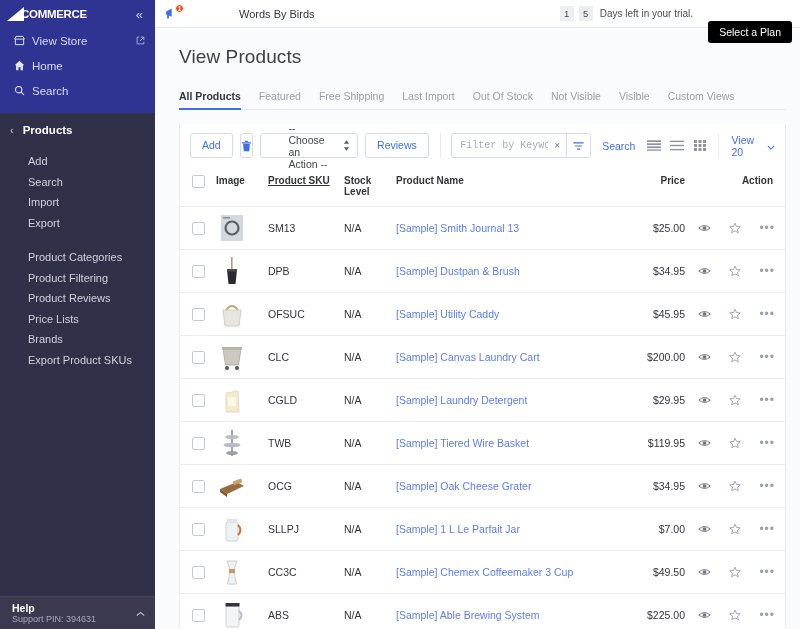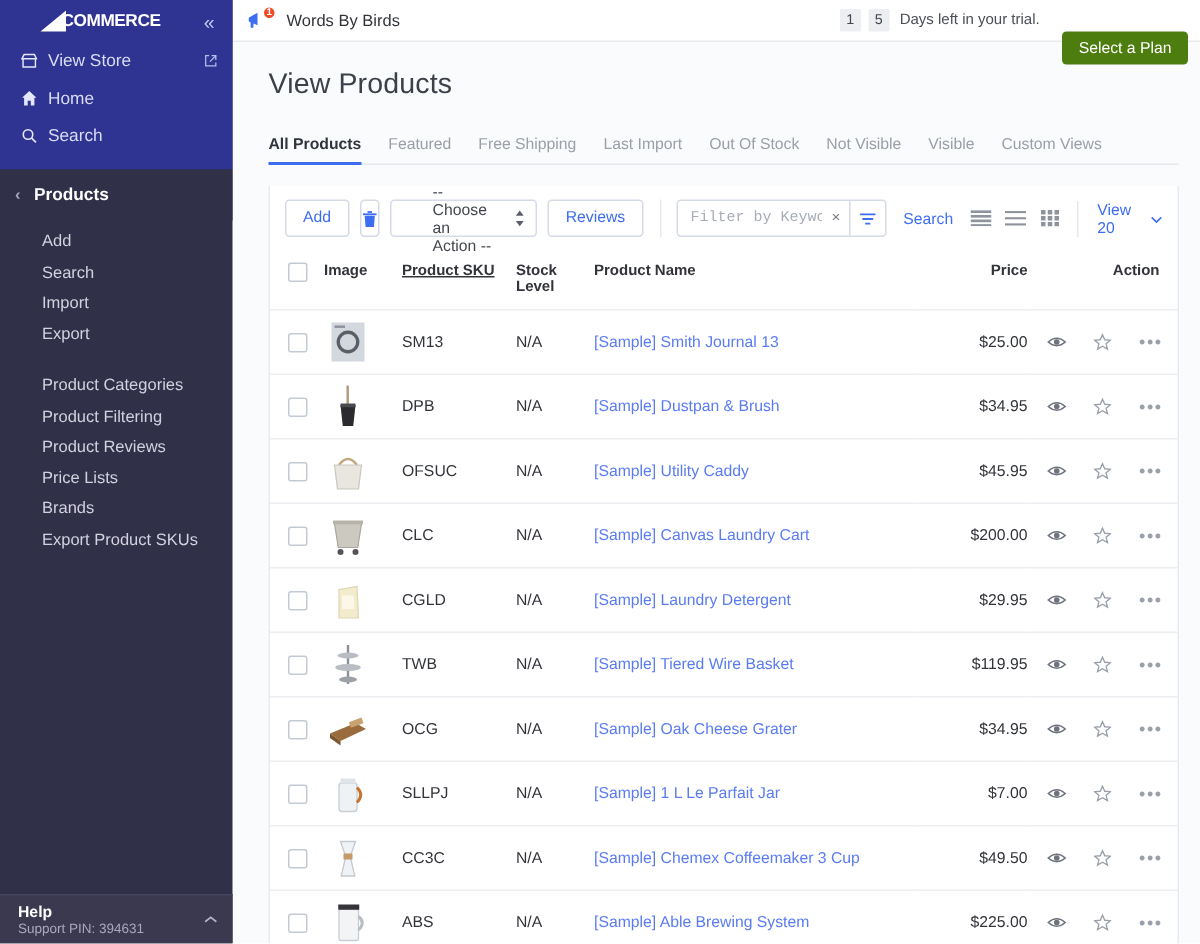--- a/index.html
+++ b/index.html
@@ -15,21 +15,21 @@
   
   .sidebar {
     width: 155px; height: 629px;
     background: #313049;
     display: flex; flex-direction: column;
     position: relative; flex: none;
   }
   .sb-top { background: #2F3391; }
   .logo-row {
     height: 28px; display: flex; align-items: center;
-    padding: 0 10px 0 24px; justify-content: space-between; text-align: center;
+    padding: 0 10px 0 4px; justify-content: space-between; text-align: center;
   }
   .logo { display: flex; align-items: center; gap: 0px; }
   .logo-mark { width: 26px; height: 15px; position: relative; flex: none; margin-right: -9px; }
   .logo-mark svg { display: block; }
   .logo-text {
     color: #ffffff; font-size: 11.5px; font-weight: bold;
     letter-spacing: -0.3px; position: relative; z-index: 1;
   }
   .collapse-btn {
     color: #c3c7ee; font-size: 13px; line-height: 1;
@@ -68,40 +68,40 @@
   }
   .sb-help .h-title { color: #ffffff; font-size: 10.5px; font-weight: bold; line-height: 12px; }
   .sb-help .h-pin { color: #a9a8bd; font-size: 9px; line-height: 11px; }
   .sb-help .h-caret { margin-left: auto; color: #b5b4c6; font-size: 10px; }
 
   
   .main { flex: 1; height: 629px; background: #fafbfc; display: flex; flex-direction: column; min-width: 0; }
 
   .topbar {
     height: 28px; background: #ffffff; border-bottom: 1px solid #e8eaee;
-    display: flex; align-items: center; padding: 0 8px 0 9px; flex: none;
+    display: flex; align-items: center; padding: 0 8px 0 9px; flex: none; gap: 48px;
   }
   .bell-wrap { position: relative; width: 19px; height: 18px; flex: none; display: flex; align-items: center; cursor: pointer; }
   .bell-badge {
     position: absolute; top: -1px; right: -1px;
     width: 9px; height: 9px; border-radius: 50%;
     background: #ec4c27; color: #fff; font-size: 6.5px;
     display: flex; align-items: center; justify-content: center;
     font-weight: bold; border: 1px solid #fff;
   }
   .store-name { font-size: 11px; color: #32343a; margin-left: 8px; font-weight: normal; }
   .trial { margin-left: auto; display: flex; align-items: center; gap: 5px; }
   .trial-digit {
     width: 14px; height: 15px; background: #eceef1; color: #43464d;
     font-size: 9.5px; display: flex; align-items: center; justify-content: center;
     border-radius: 1px;
   }
   .trial-text { font-size: 10px; color: #4b4e55; margin-left: 2px; }
   .plan-btn {
-    background: #4d7c0f; color: #fff; font-size: 10.5px;
+    background: #000000; color: #fff; font-size: 10.5px;
     padding: 5px 11px; border-radius: 3px; margin-left: 10px;
     cursor: pointer; border: none; font-family: inherit; margin-top: 36px;
   }
 
   .content { flex: 1; overflow: hidden; padding: 0 14px 0 24px; }
   .page-title { font-size: 19px; color: #3c4049; font-weight: normal; padding: 18px 0 16px 0; letter-spacing: 0.1px; }
 
   .tabs { display: flex; align-items: flex-end; gap: 0px; border-bottom: 1px solid #e5e8ec; height: 26px; }
   .tab {
     font-size: 10.5px; color: #9a9fa8; padding: 0 9px 7px 9px;

